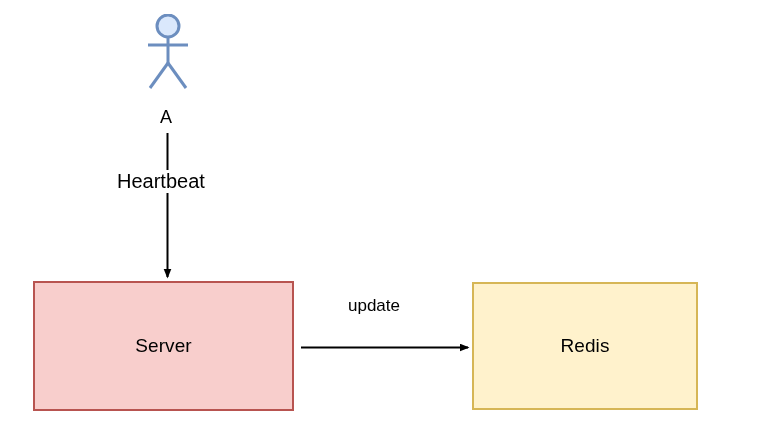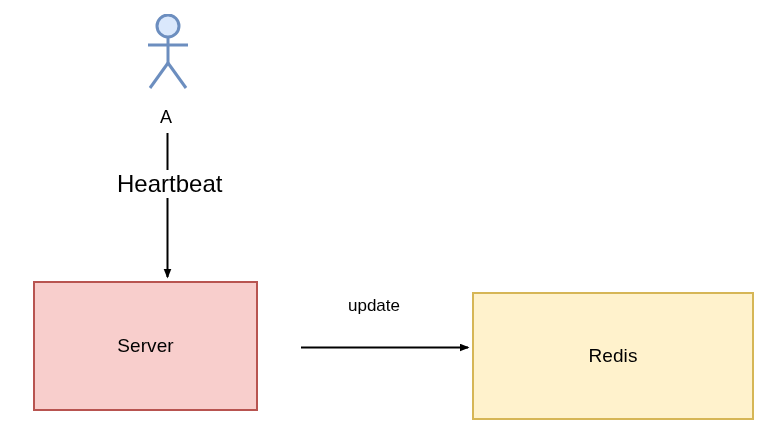--- a/index.html
+++ b/index.html
@@ -38,42 +38,42 @@
   }
   .node-label {
     font-size: 19px;
     color: #000000;
     line-height: 1.2;
     letter-spacing: 0.1px;
   }
   #node-server {
     left: 33px;
     top: 281px;
-    width: 225px;
+    width: 261px;
     height: 130px;
     background: #f8cecc;
     border: 2px solid #b85450;
   }
   #node-redis {
     left: 472px;
-    top: 292px;
-    width: 282px;
+    top: 282px;
+    width: 226px;
     height: 128px;
     background: #fff2cc;
     border: 2px solid #d6b656;
   }
   #node-actor {
     left: 138px;
     top: 14px;
     width: 60px;
     height: 80px;
   }
   .edge-label {
     position: absolute;
-    font-size: 24px;
+    font-size: 20px;
     color: #000000;
     background: #ffffff;
     white-space: nowrap;
     line-height: 1.15;
     padding: 0 2px;
   }
   #label-a {
     left: 158px;
     top: 107px;
     font-size: 18px;

